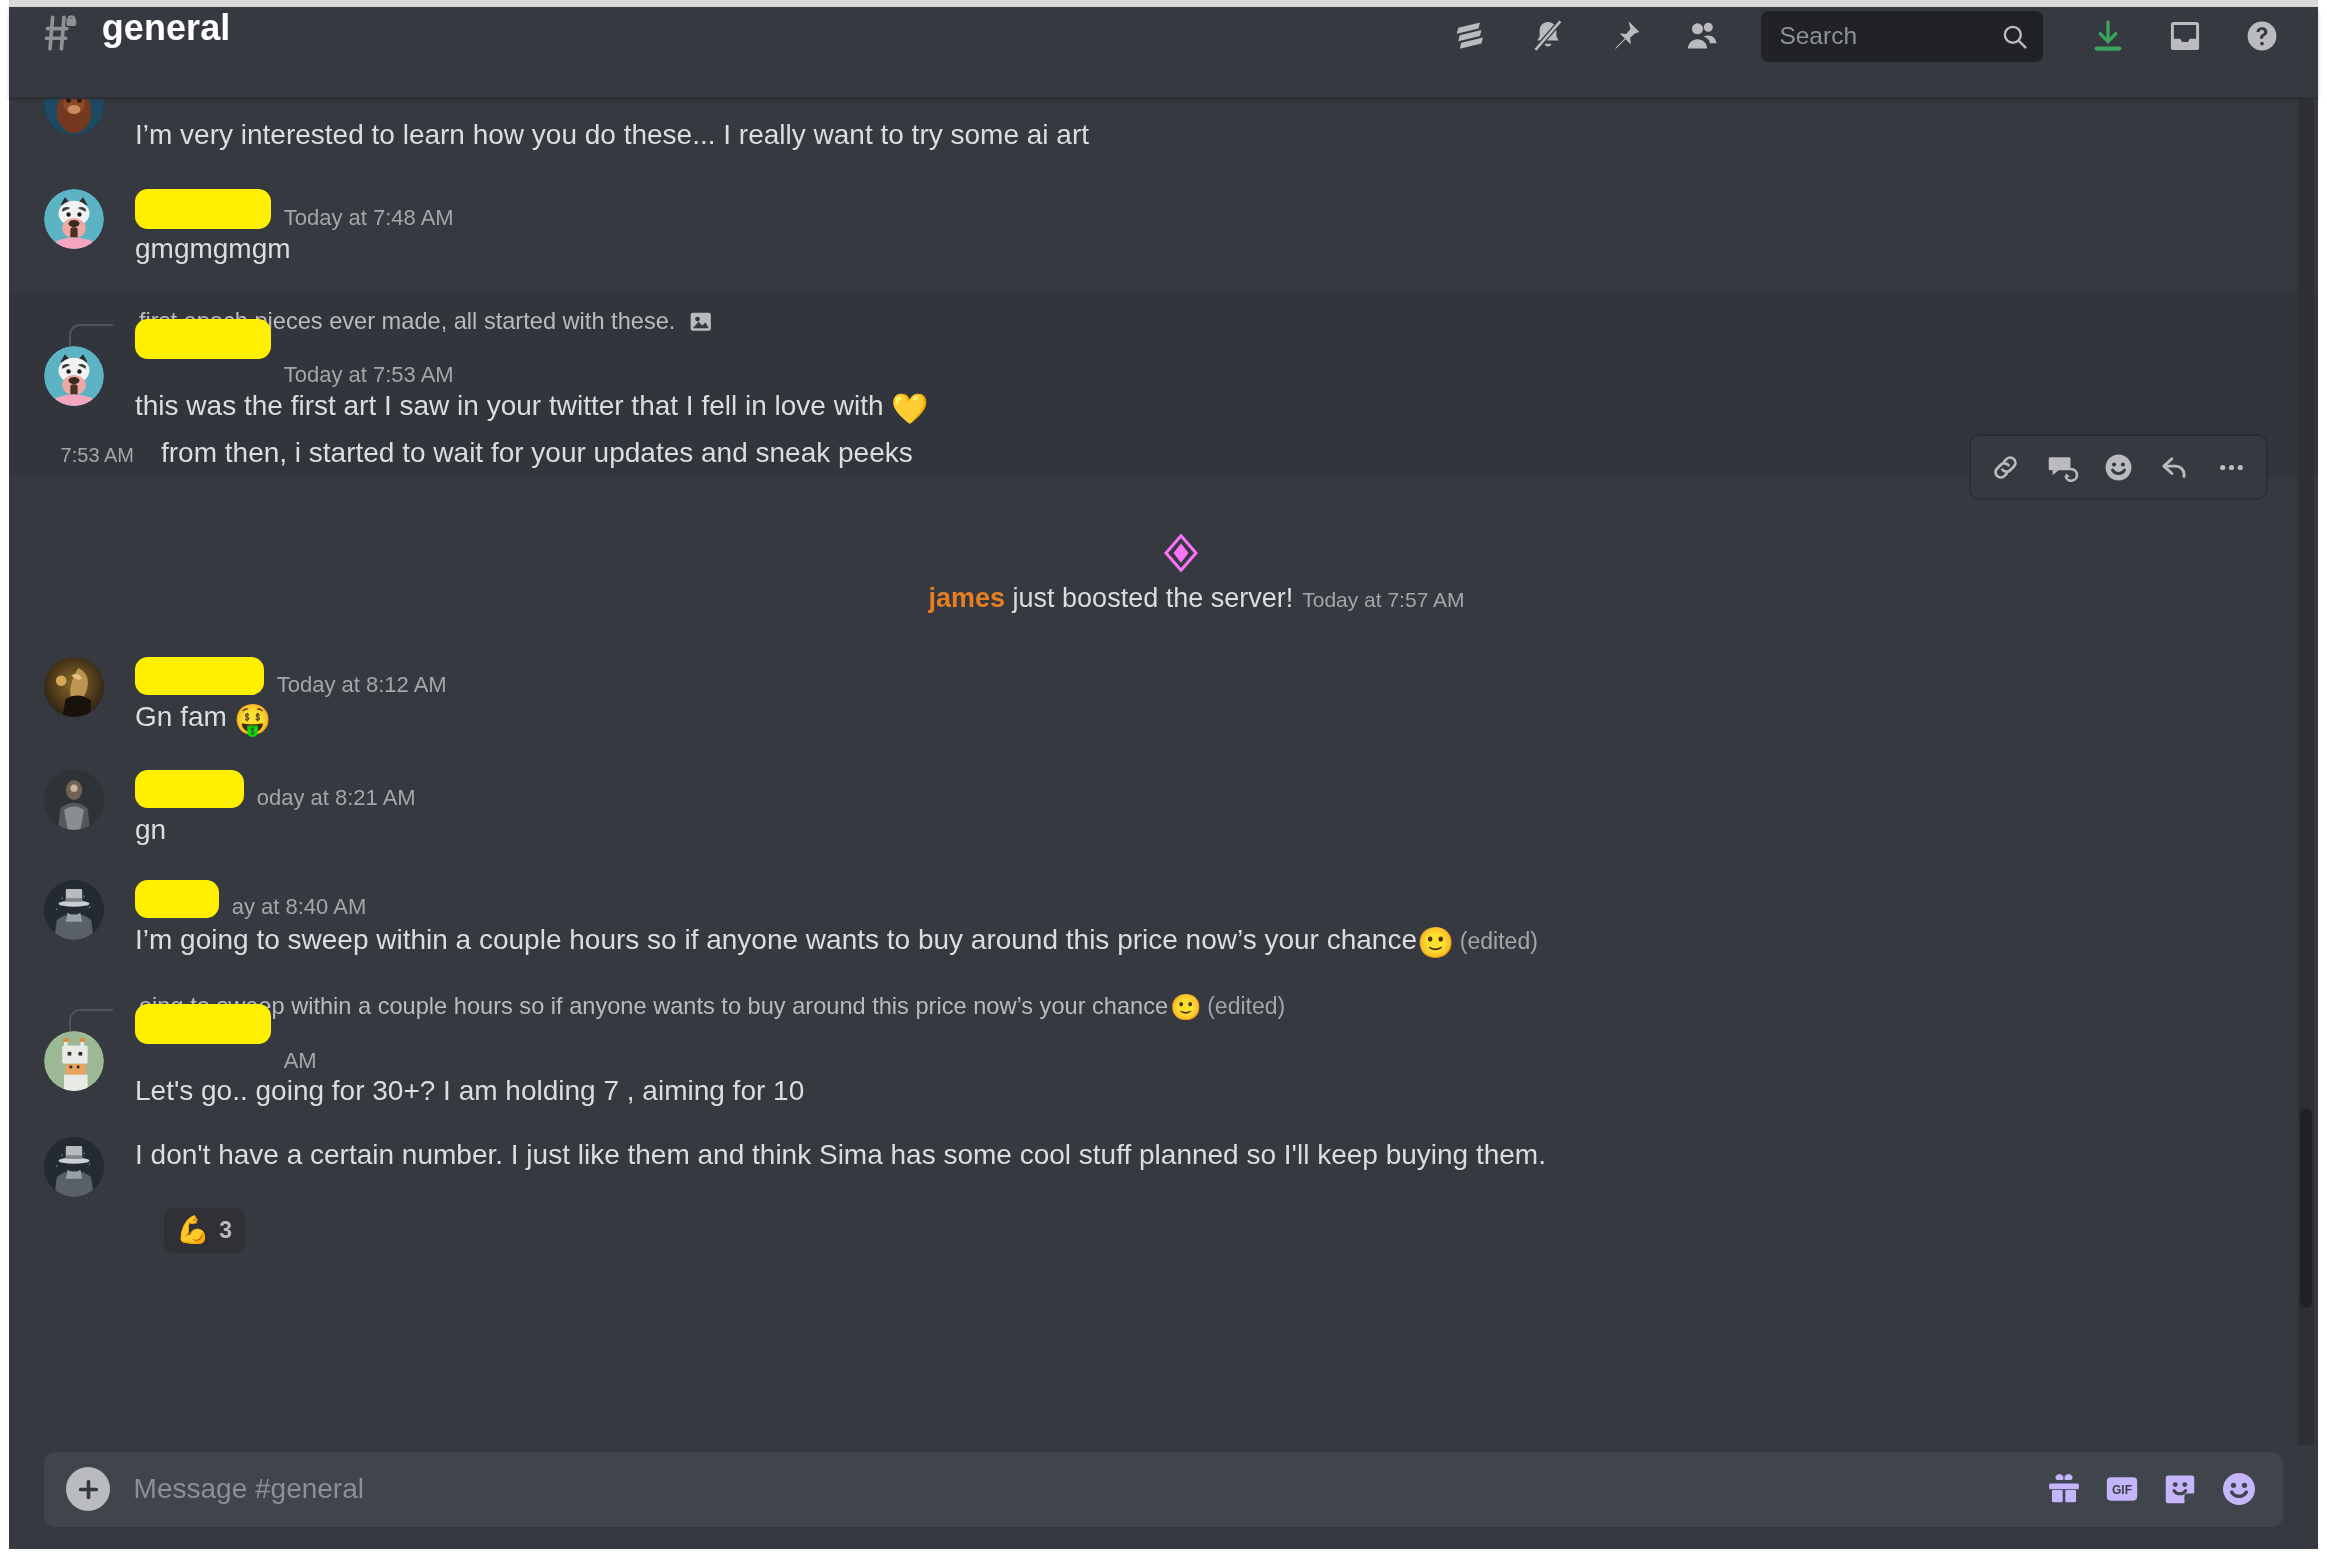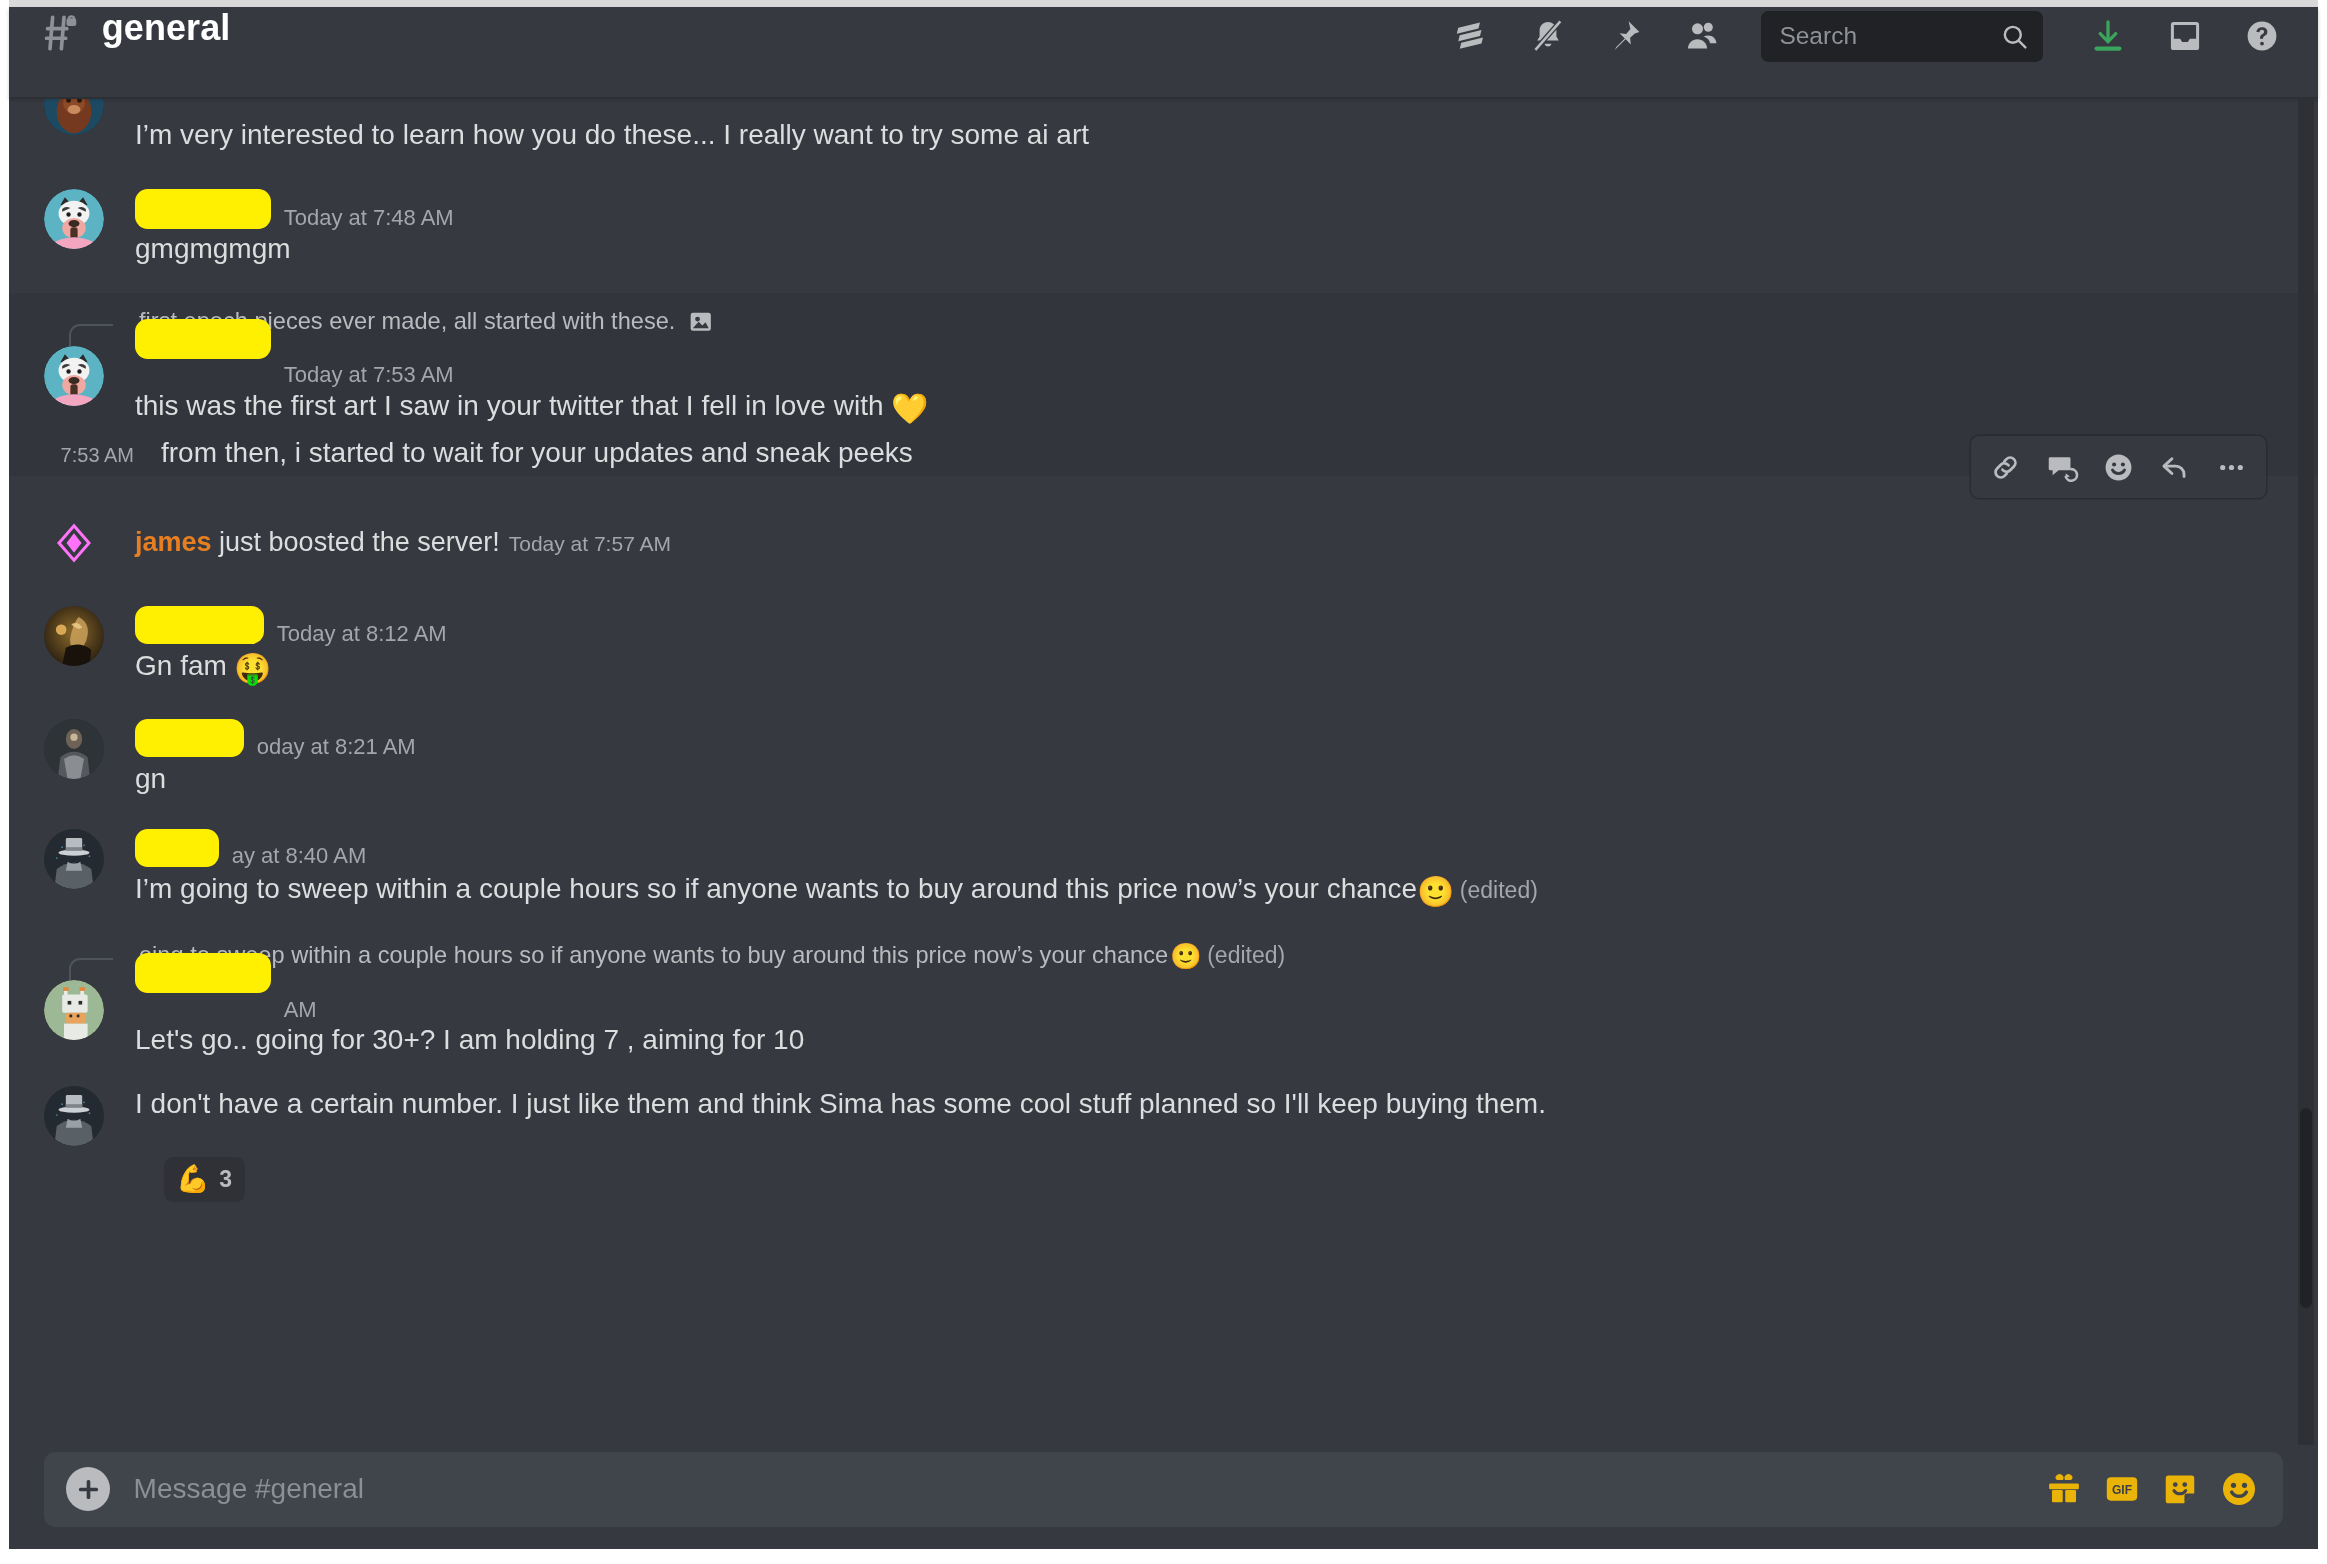--- a/index.html
+++ b/index.html
@@ -157,20 +157,21 @@
     overflow: hidden; text-overflow: ellipsis;
   }
   .reply-attach {
     display: inline-flex; margin-left: 12.7px; vertical-align: middle;
   }
 
   
   .boost-row {
     display: flex; align-items: center;
     padding: 18px 0 18px 35px;
+    flex-direction: column;
   }
   .boost-icon {
     width: 60px; flex: 0 0 60px;
     display: flex; align-items: center; justify-content: center;
   }
   .boost-text {
     margin-left: 31px; font-size: 27px; color: #dcddde;
   }
   .boost-user { color: #e67e22; font-weight: bold; }
   .boost-ts { color: #a3a6aa; font-size: 21px; margin-left: 9px; }
@@ -234,21 +235,21 @@
   }
   .plus-btn svg { display: block; }
   .input-ph {
     flex: 1;
     color: #8b8f96;
     font-size: 28px;
     margin-left: 23.6px;
     white-space: nowrap;
   }
   .input-icons { display: flex; align-items: center; gap: 20px; }
-  .input-icons .ii { color: #eab308; display: flex; align-items: flex-start; }
+  .input-icons .ii { color: #c4b5fd; display: flex; align-items: flex-start; }
 
   
   .scrollbar {
     position: absolute;
     right: 12.7px; top: 99px; bottom: 120px;
     width: 16.4px;
     background: #2e3035;
     z-index: 6;
   }
   .scroll-thumb {

